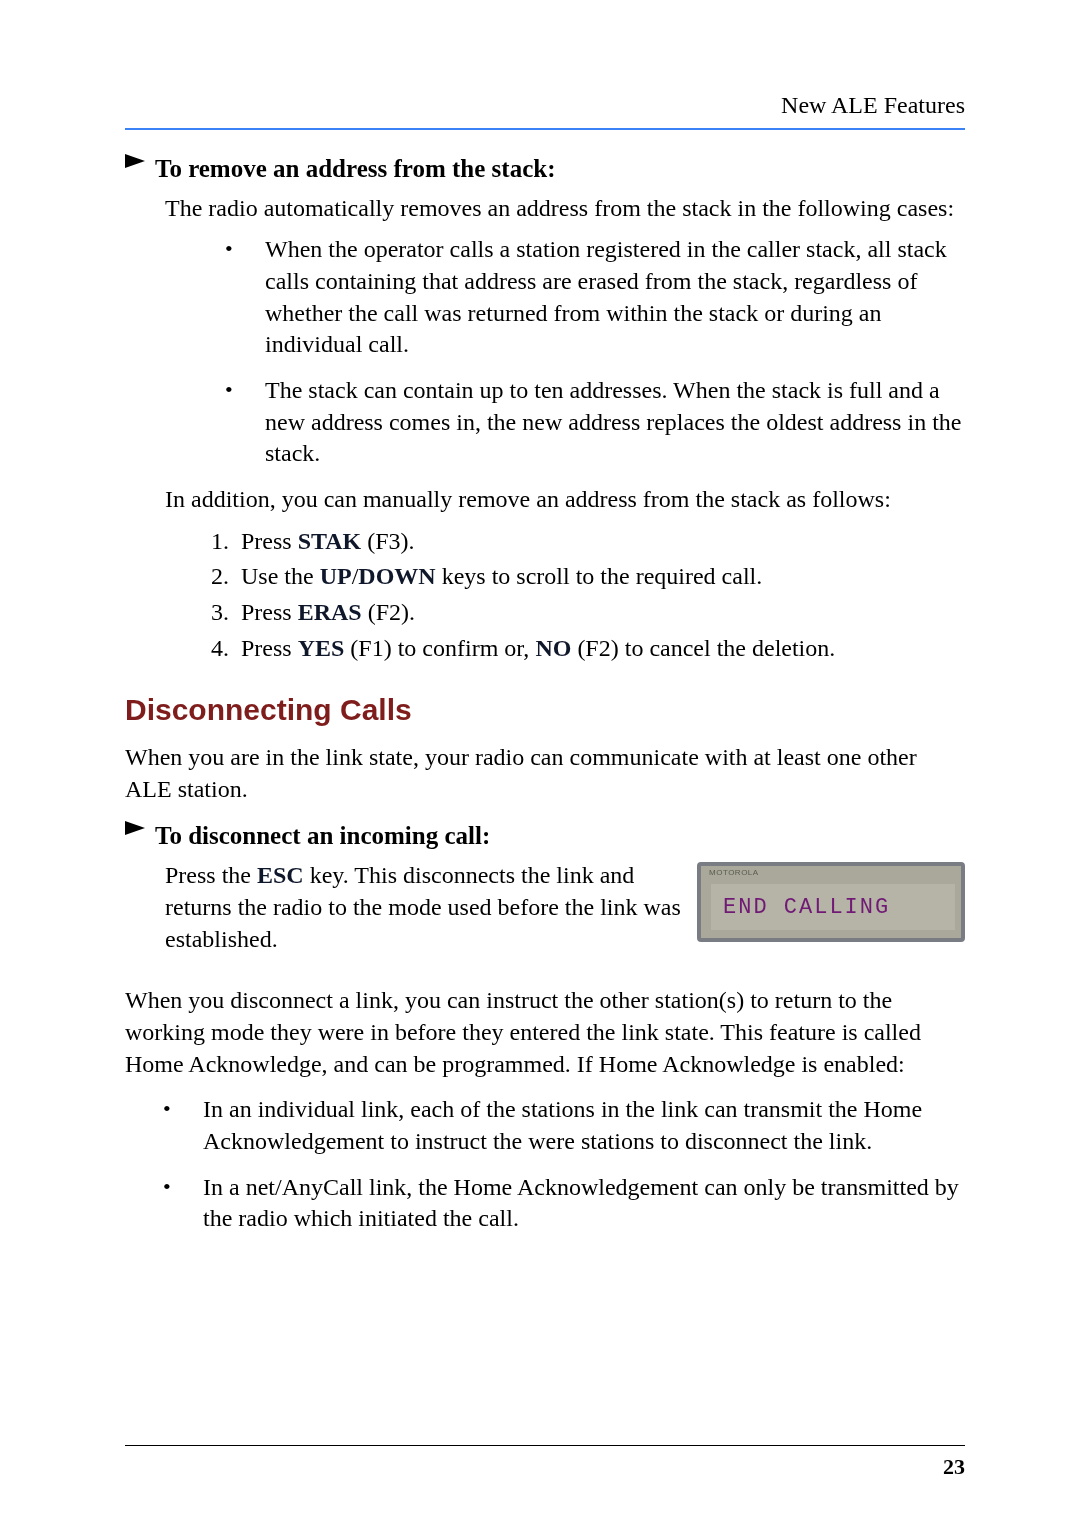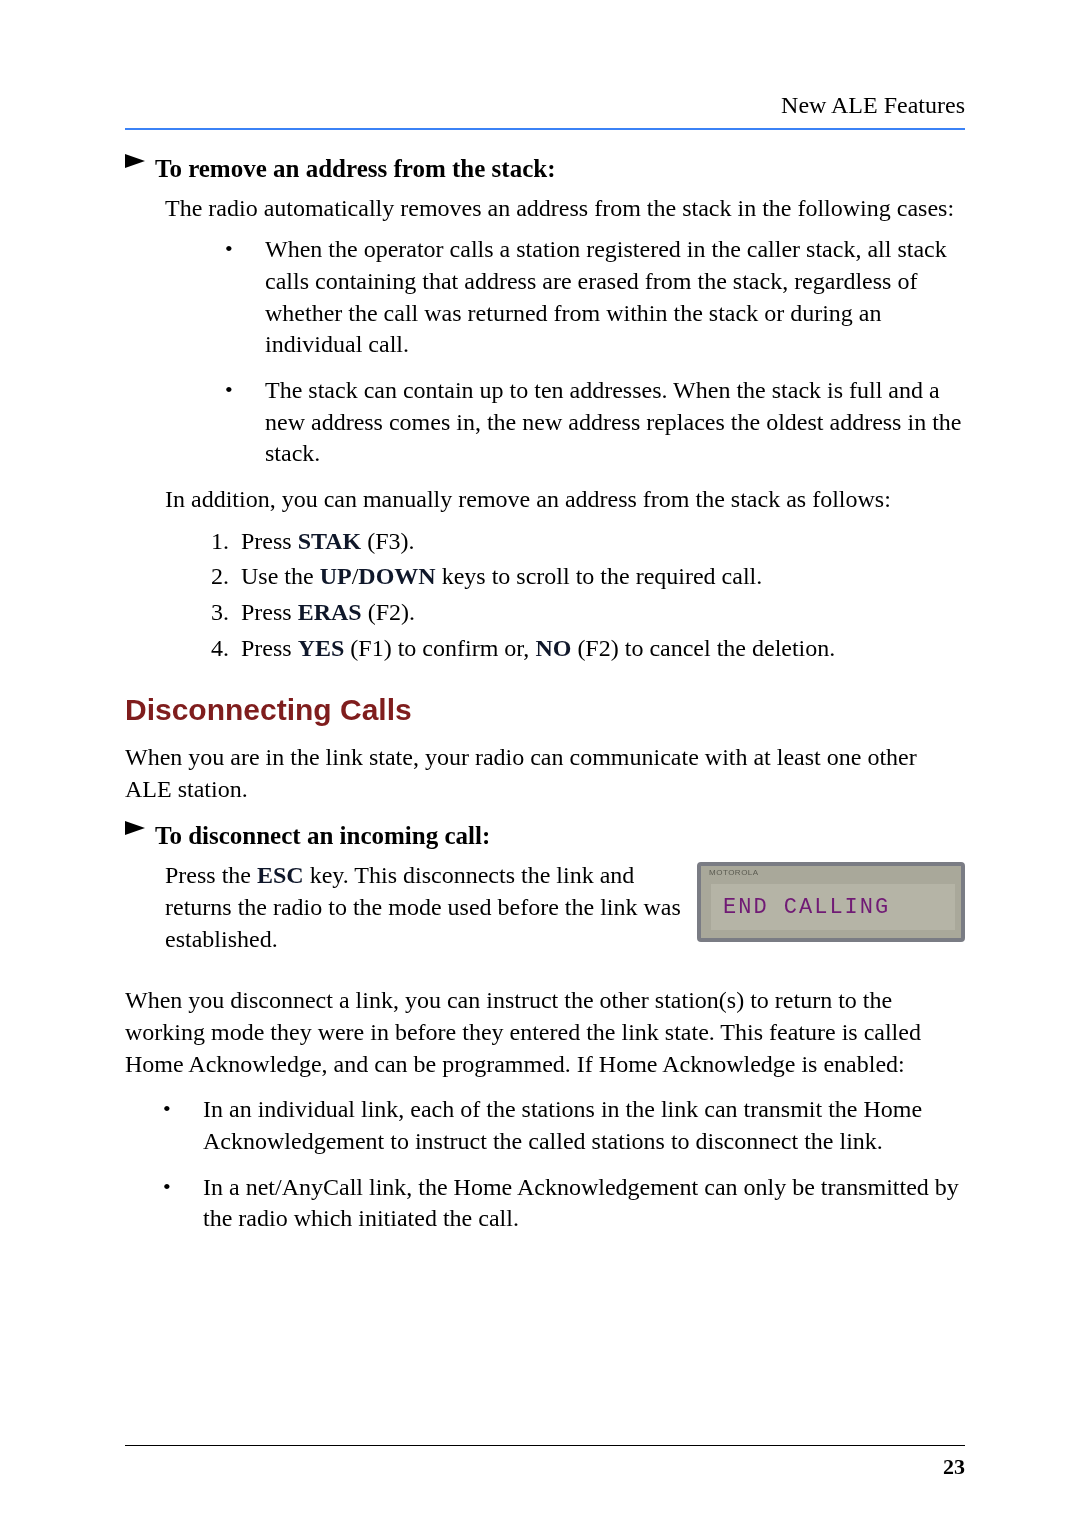--- a/index.html
+++ b/index.html
@@ -220,19 +220,19 @@
     <div class="lcd">
       <div class="lcd-label">MOTOROLA</div>
       <div class="lcd-inner">END CALLING</div>
     </div>
   </div>
 </div>
 
 <div class="para">When you disconnect a link, you can instruct the other station(s) to return to the working mode they were in before they entered the link state. This feature is called Home Acknowledge, and can be programmed. If Home Acknowledge is enabled:</div>
 
 <ul class="bullets2">
-  <li>In an individual link, each of the stations in the link can transmit the Home Acknowledgement to instruct the called stations to disconnect the link.</li>
+  <li>In an individual link, each of the stations in the link can transmit the Home Acknowledgement to instruct the were stations to disconnect the link.</li>
   <li>In a net/AnyCall link, the Home Acknowledgement can only be transmitted by the radio which initiated the call.</li>
 </ul>
 
 <div class="footer">
   <span>23</span>
 </div>
 
 </body></html>

